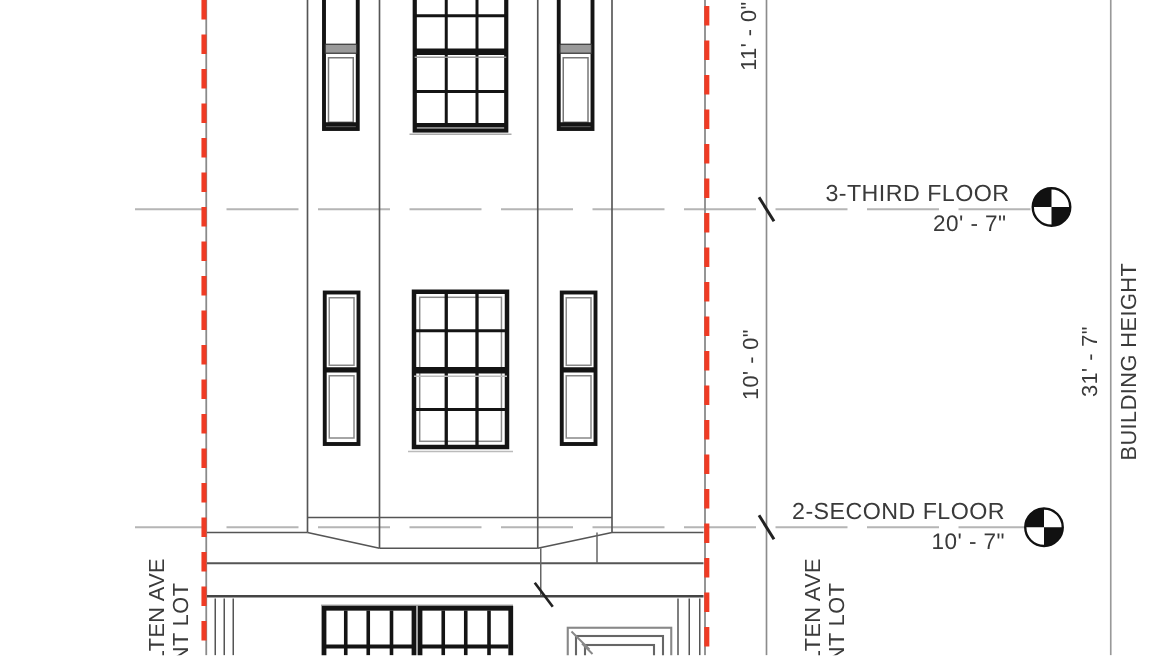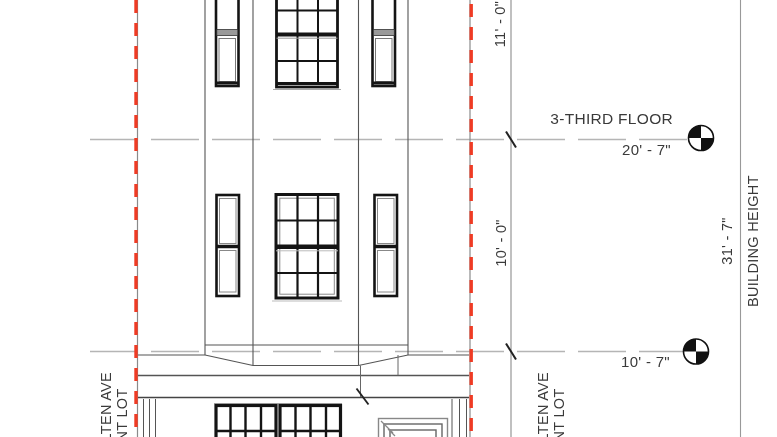--- a/index.html
+++ b/index.html
@@ -144,23 +144,24 @@
       <path d="M701,138 L688.5,138 A12.5,12.5 0 0 1 701,125.5 Z" fill="#111"></path>
       <path d="M701,138 L713.5,138 A12.5,12.5 0 0 1 701,150.5 Z" fill="#111"></path>
     </g>
     <g>
       <circle cx="696" cy="351.5" r="12.5" fill="#fff" stroke="#111" stroke-width="1.6"></circle>
       <path d="M696,351.5 L683.5,351.5 A12.5,12.5 0 0 1 696,339 Z" fill="#111"></path>
       <path d="M696,351.5 L708.5,351.5 A12.5,12.5 0 0 1 696,364 Z" fill="#111"></path>
     </g>
   </svg>
 
-  <div class="lbl lvl-name ra" style="left:473px;top:110px;width:200px;">3-THIRD FLOOR</div>
+  <div class="lbl lvl-name ra" style="left:473px;top:121px;width:200px;">3-THIRD FLOOR</div>
   <div class="lbl lvl-elev ra" style="left:471px;top:142px;width:200px;">20' - 7"</div>
 
+  <div class="lbl lvl-name ra" style="left:470px;top:333px;width:200px;">2-SECOND FLOOR</div>
   <div class="lbl lvl-elev ra" style="left:470px;top:354px;width:200px;">10' - 7"</div>
 
   <div class="lbl rot" style="left:470px;top:16px;width:60px;height:16px;">11' - 0"</div>
   <div class="lbl rot" style="left:471px;top:235px;width:60px;height:16px;">10' - 0"</div>
 
   <div class="lbl rot" style="left:697px;top:233px;width:60px;height:16px;">31' - 7"</div>
   <div class="lbl rot" style="left:688px;top:234px;width:130px;height:16px;">BUILDING HEIGHT</div>
 
   <div class="lbl rot-left lot-lbl" style="left:79px;top:391px;width:70px;">
     <div>LTEN AVE</div>

